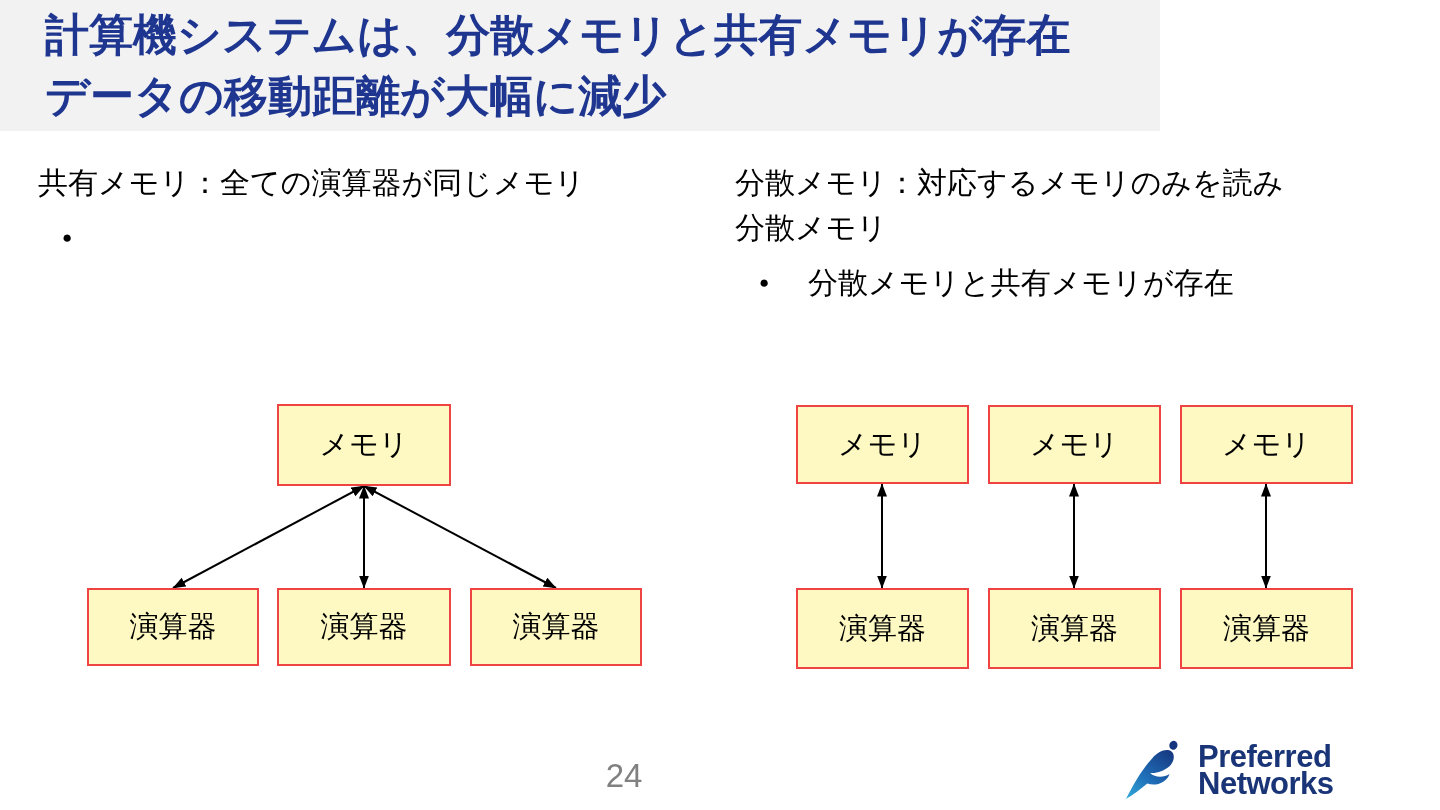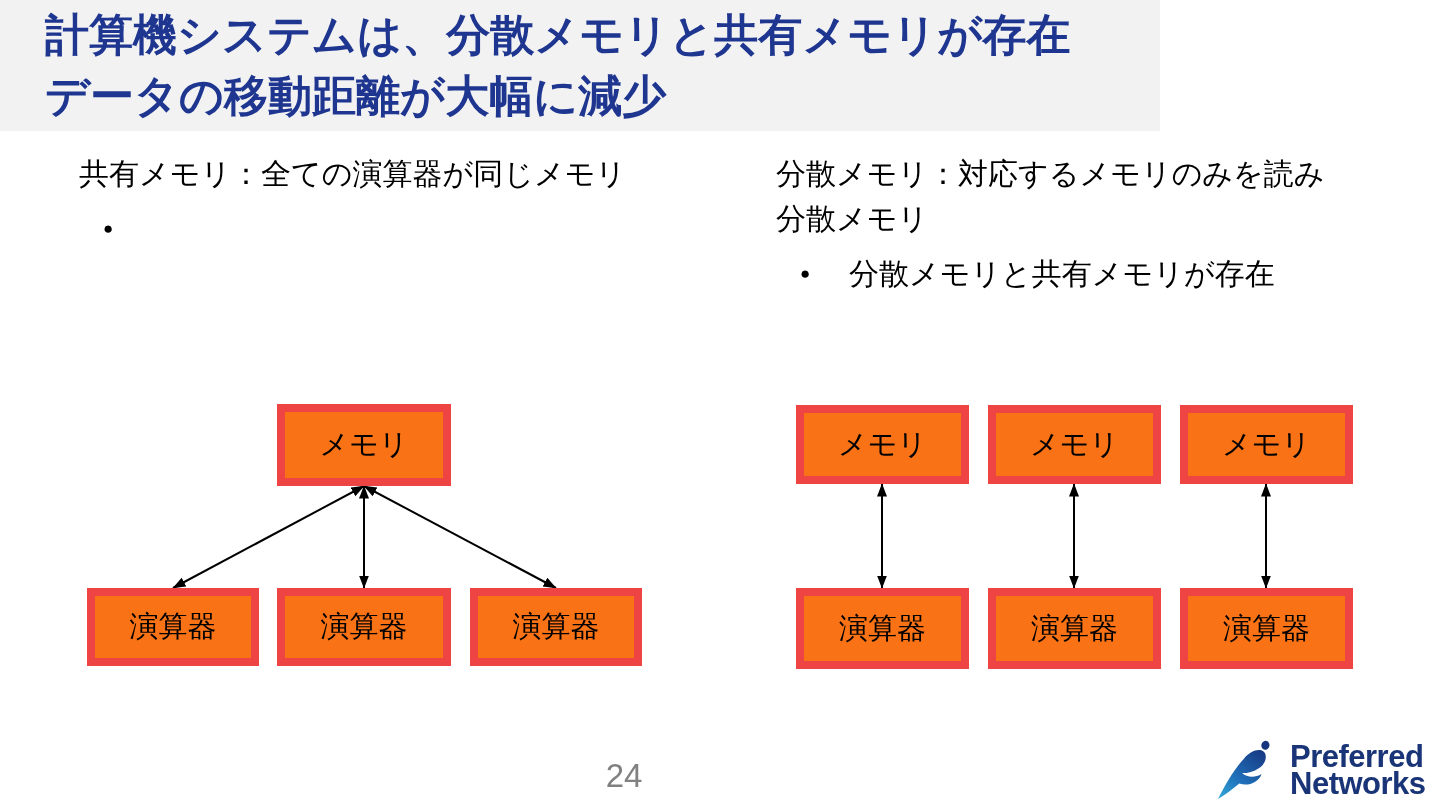--- a/index.html
+++ b/index.html
@@ -15,50 +15,50 @@
     background:#f2f2f3;
   }
   .slide-title {
     position:absolute; left:45px; top:4px;
     font-size:44px; font-weight:bold; color:#1e3690; line-height:61px;
     white-space:nowrap;
   }
 
   
   .text-col {
-    position:absolute; top:151px;
-    font-size:30px; color:#000; line-height:45px;margin-left:41px;
+    position:absolute; top:160px;
+    font-size:30px; color:#000; line-height:45px;
   }
   .text-col.left  { left:38px;  width:690px; }
   .text-col.right { left:735px; width:700px; }
   .desc-line { white-space:nowrap; }
   .bullet-row { display:flex; align-items:center; margin-top:10px; }
   .bullet-marker { flex:none; font-size:17px; margin-left:24px; width:18px; }
   .bullet-text { margin-left:31px; white-space:nowrap; }
 
   
   .box {
     position:absolute; box-sizing:border-box;
-    background:#f97316; border:8px solid #ef4444;
+    background:#fef9c3; border:2px solid #ef4444;
     display:flex; align-items:center; justify-content:center;
     font-size:29px; color:#000;
   }
 
   .arrow-layer {
     position:absolute; left:0; top:0; width:1440px; height:810px;
     pointer-events:none;
   }
 
   
   .page-number {
     position:absolute; left:0; top:757px; width:1248px;
     text-align:center; font-size:33px; color:#818181;
   }
   .logo {
-    position:absolute; left:1216px; top:738px;
+    position:absolute; left:1124px; top:738px;
     display:flex; align-items:center;justify-content:flex-end;
   }
   .logo-mark { width:62px; height:64px; }
   .logo-text {
     margin-left:12px; font-weight:bold; color:#1a3577;
     font-size:31px; line-height:27px; letter-spacing:-0.5px;
   }
 </style>
 </head>
 <body>

